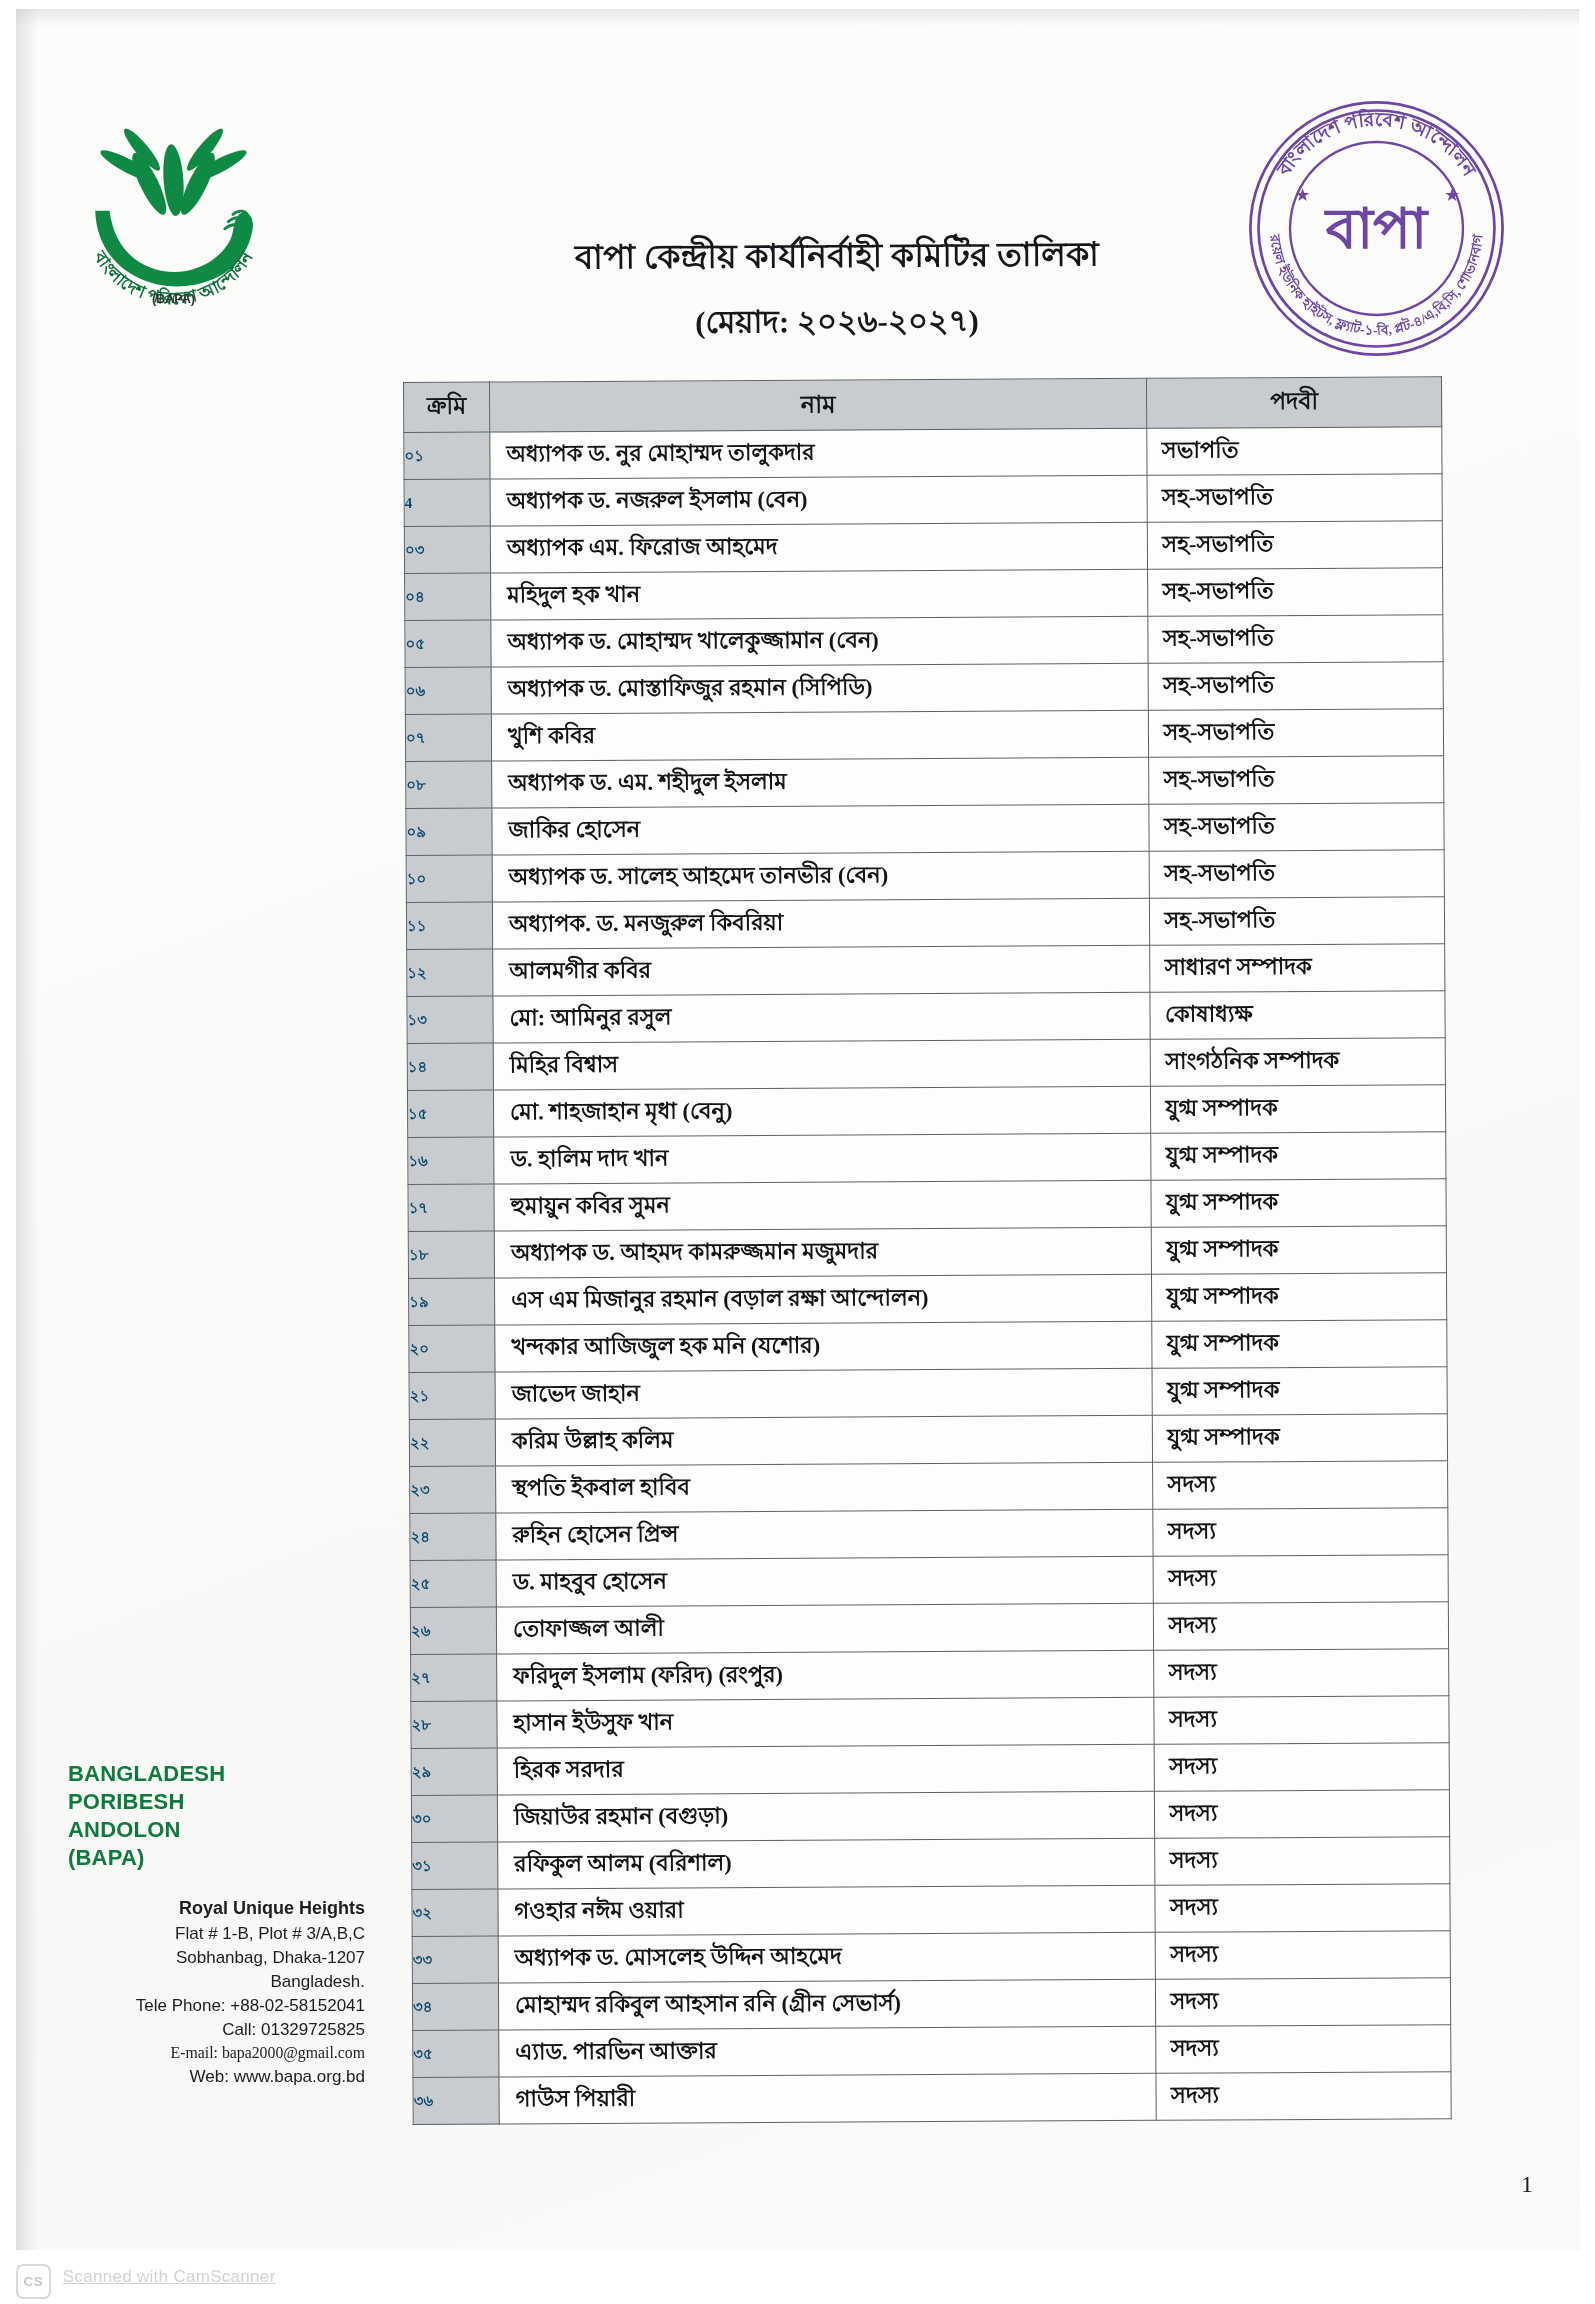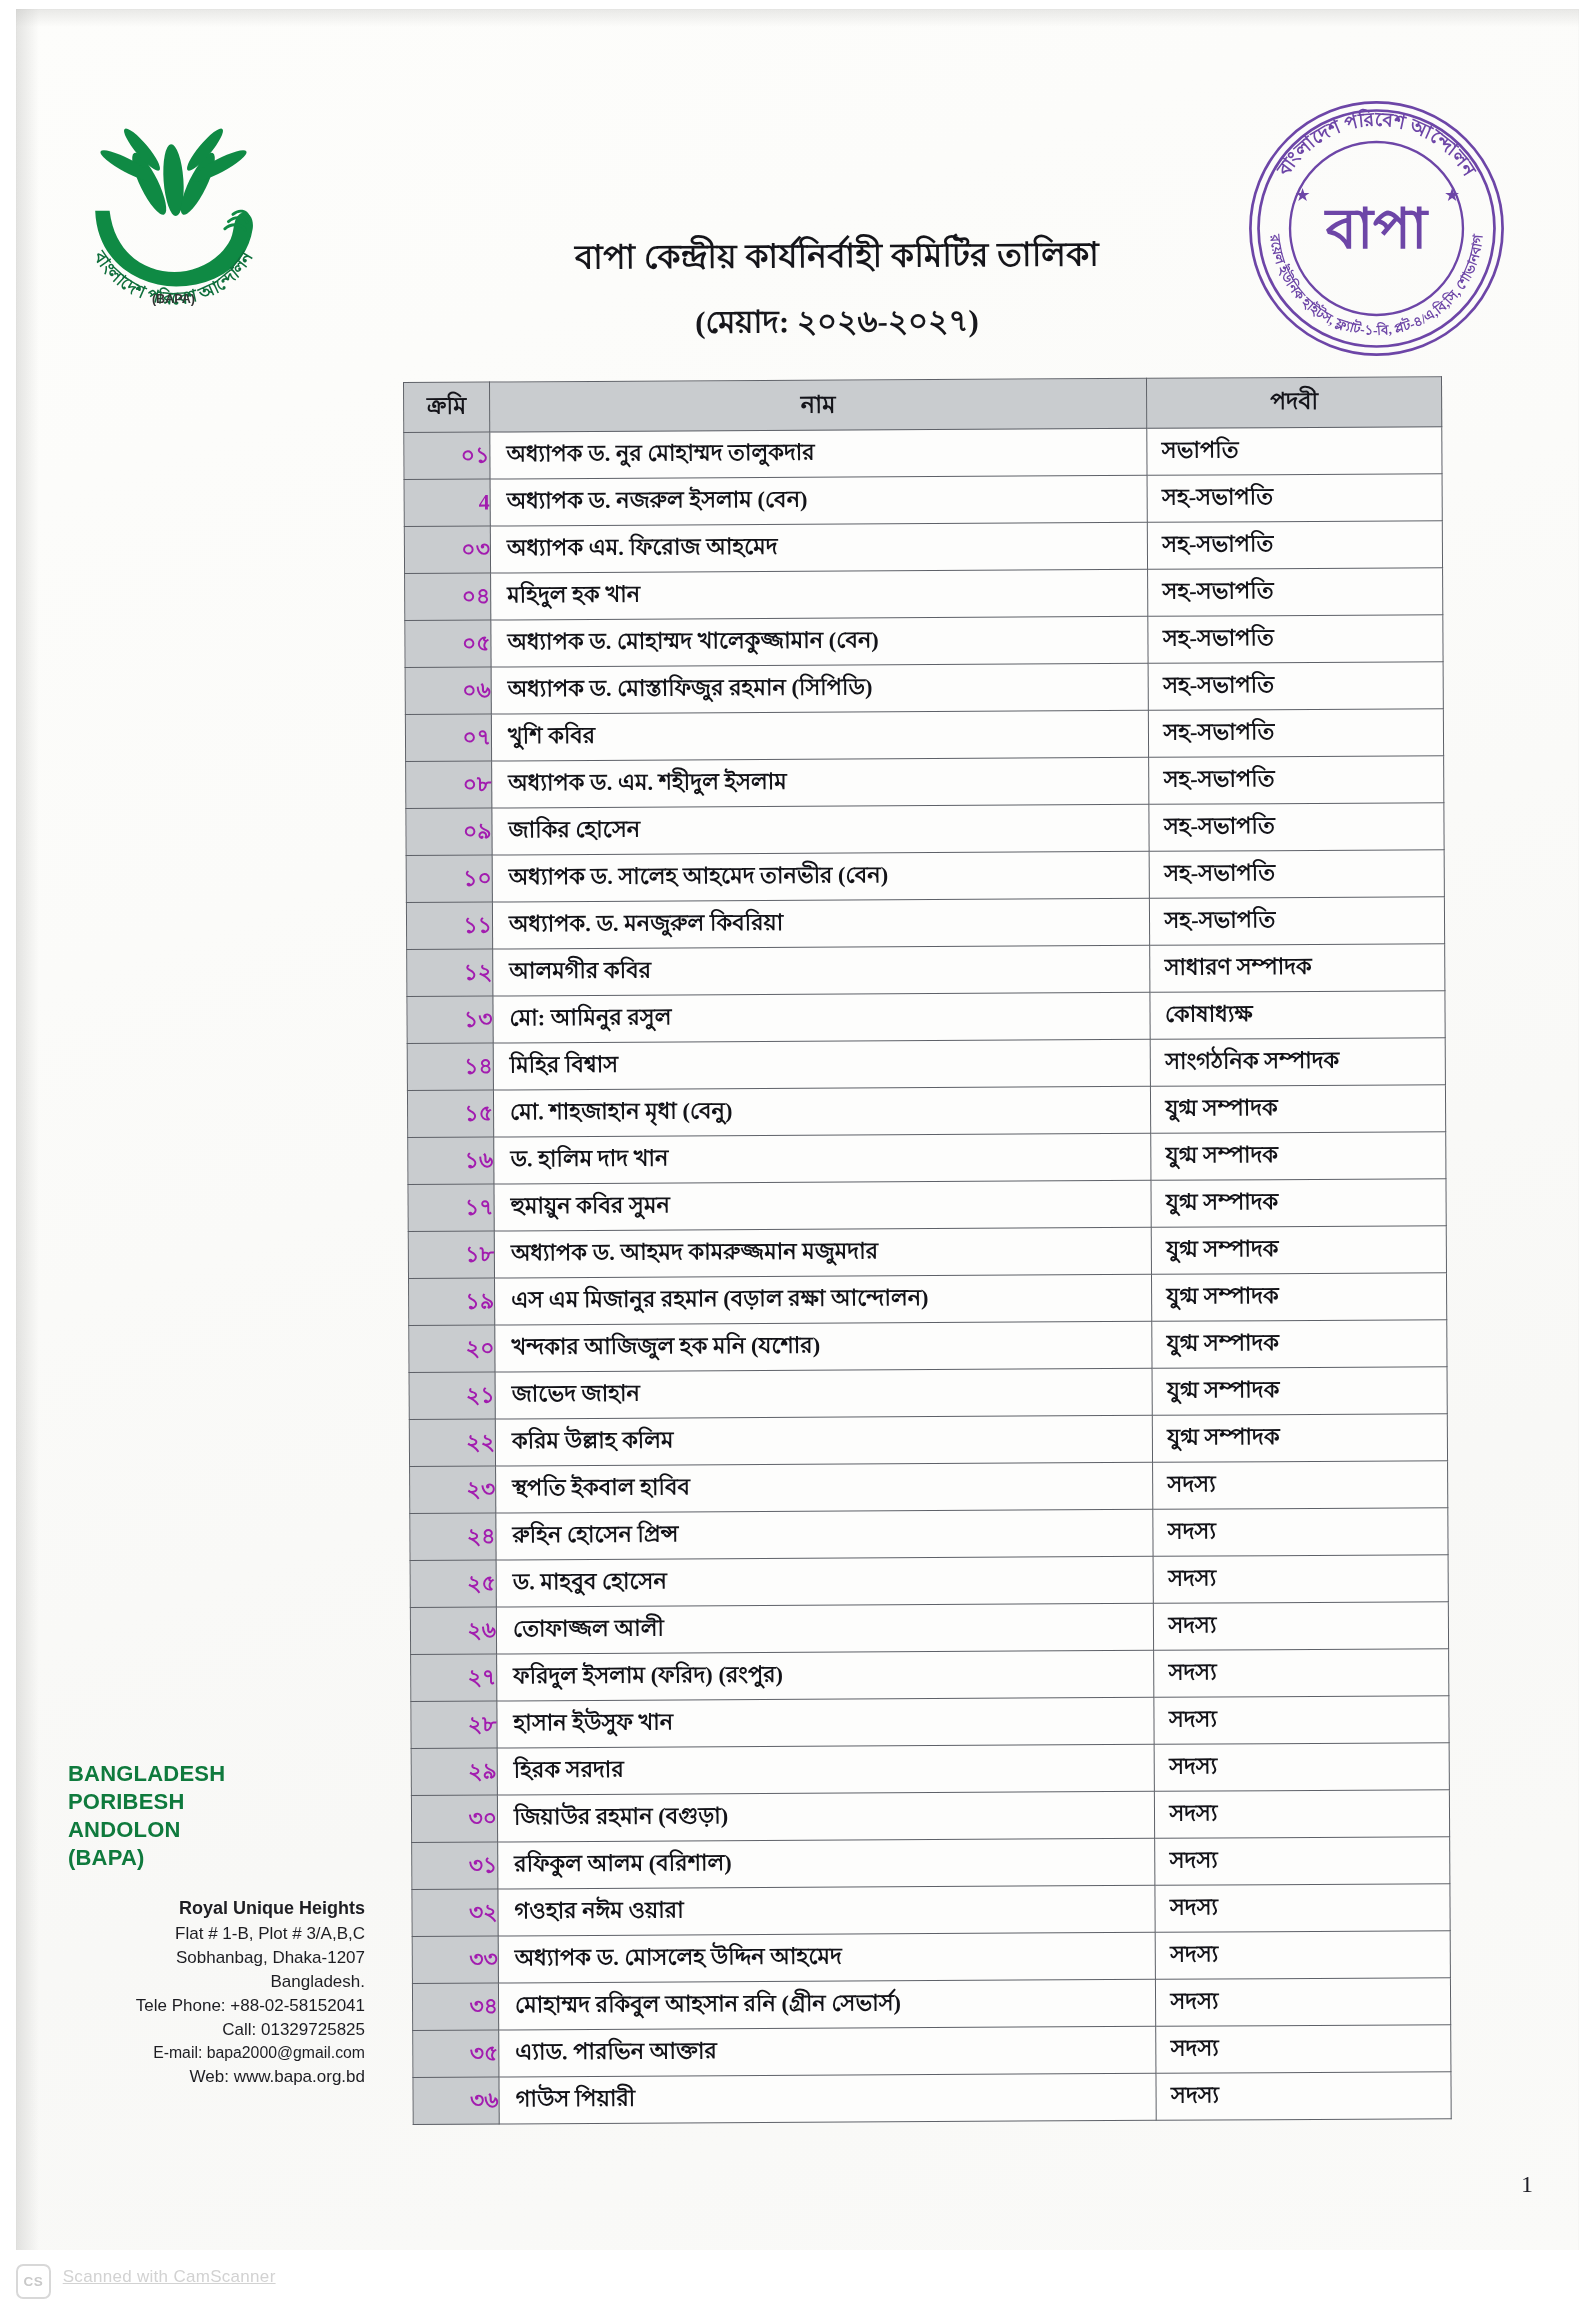--- a/index.html
+++ b/index.html
@@ -124,24 +124,24 @@
   thead th.h-name { font-size: 24px; }
 
   tbody td {
     height: 46px;
     font-size: 22.5px;
     color: #131318;
     background: #fdfdfc;
   }
   tbody td.sl {
     background: #c9cccf;
-    text-align: right;
-    font-weight: 700;
-    font-size: 22px;
-    color: #a21caf;
+    text-align: left;
+    font-weight: 700;
+    font-size: 15px;
+    color: #0c4a6e;
   }
   tbody td.name {
     padding-left: 16px;
     font-weight: 700;
     white-space: nowrap;
   }
   tbody td.desig {
     padding-left: 14.4px;
     font-weight: 700;
   }
@@ -161,21 +161,21 @@
     letter-spacing: 0.2px;
   }
   .org-addr {
     margin-top: 23.4px;
     font-size: 17px;
     line-height: 1.42;
     color: #1d1d22;
     text-align: right;
   }
   .org-addr .strong { font-weight: 700; font-size: 18px; }
-  .org-addr .small  { font-size: 15.8px; }
+  .org-addr .small  { font-size: 15.8px; font-family: Liberation Serif, serif; }
 
   
   .page-num {
     position: absolute;
     left: 1521px;
     top: 2171px;
     font-family: "Liberation Serif", "DejaVu Serif", serif;
     font-size: 24px;
     color: #202028;
   }

